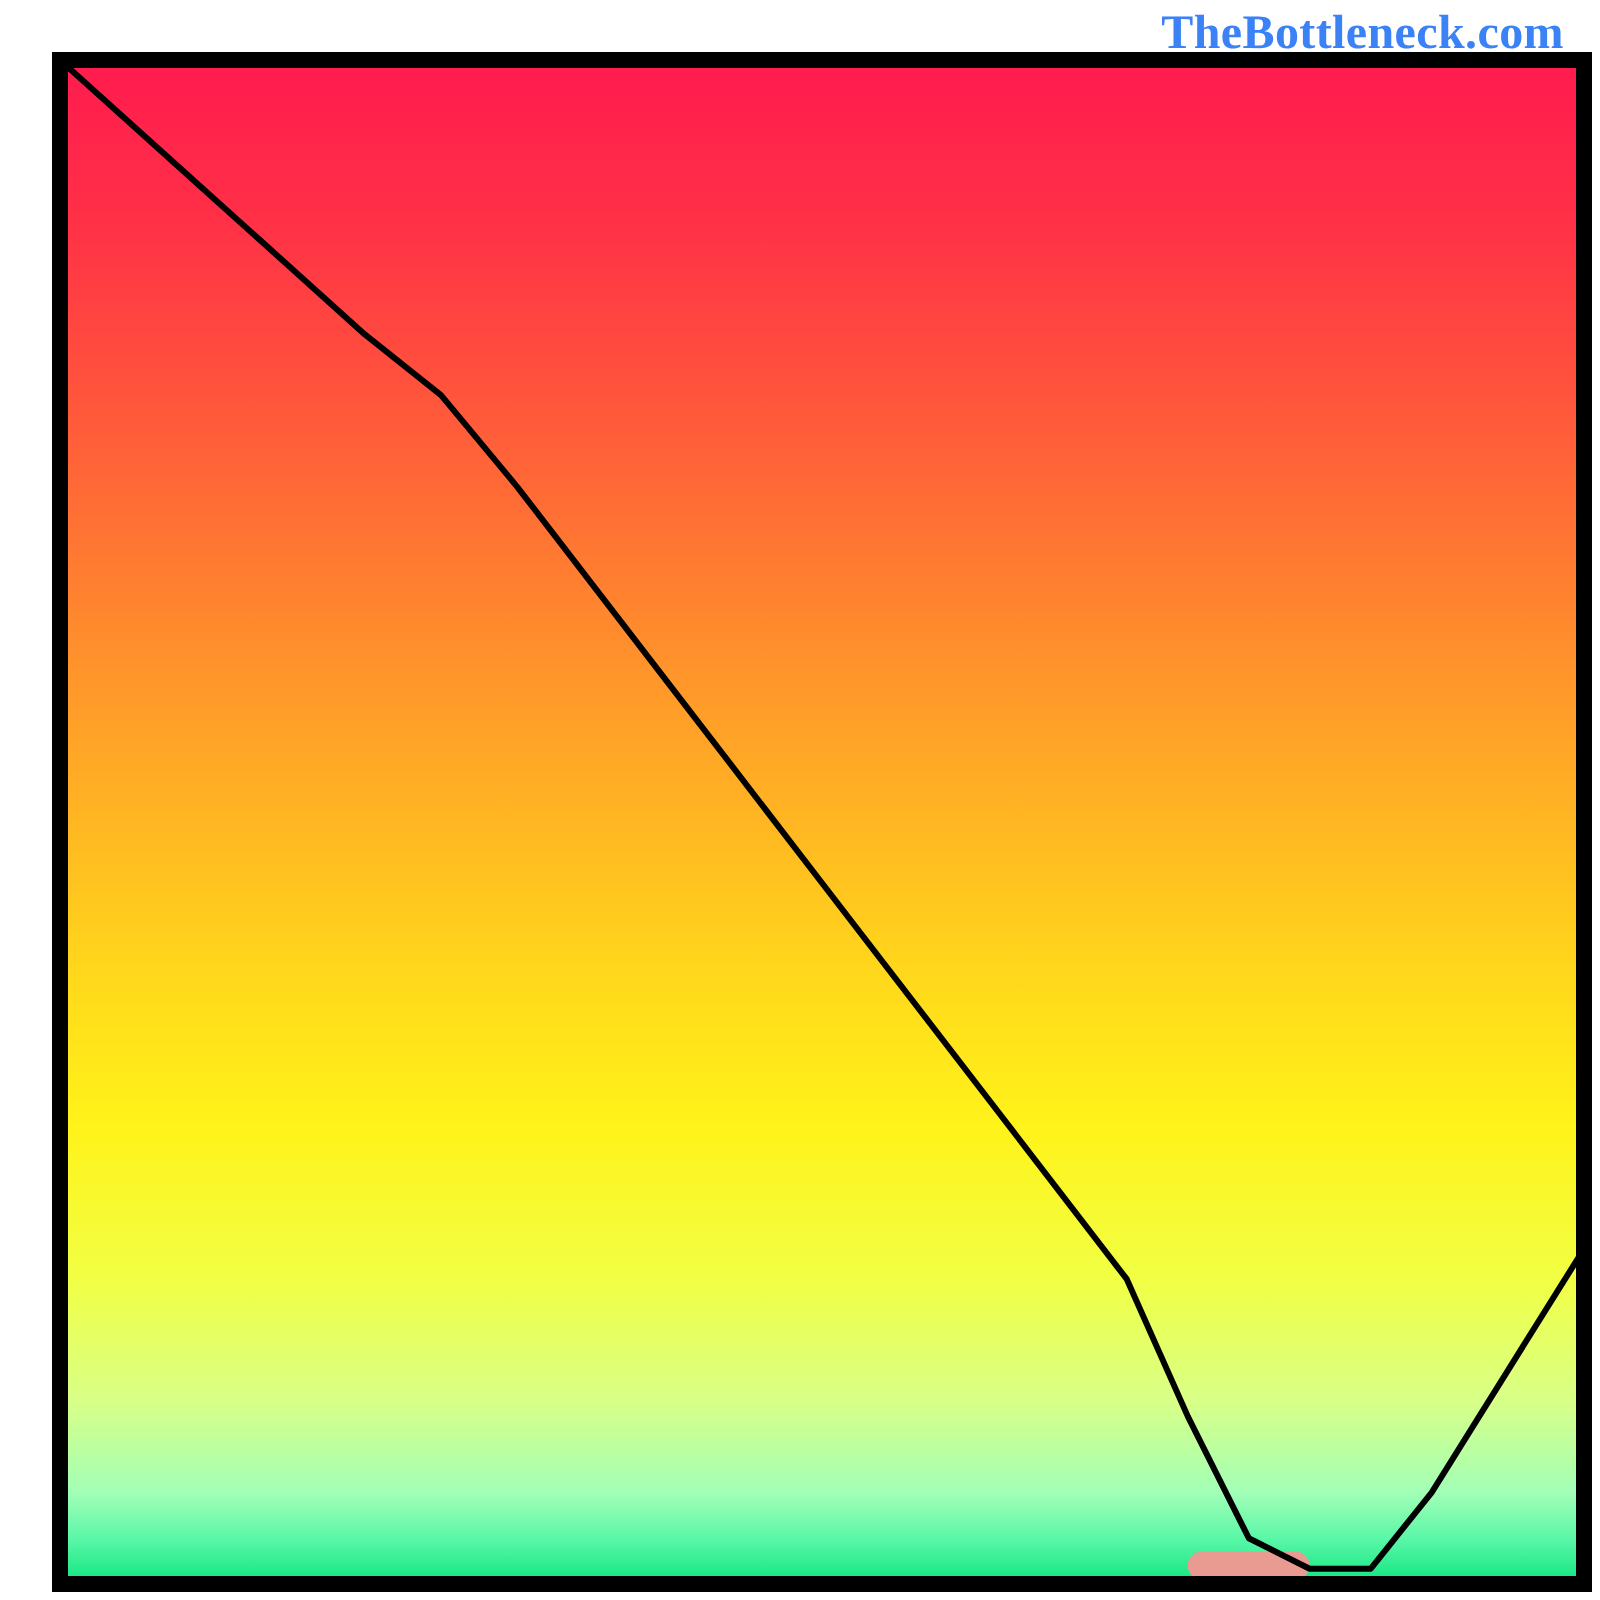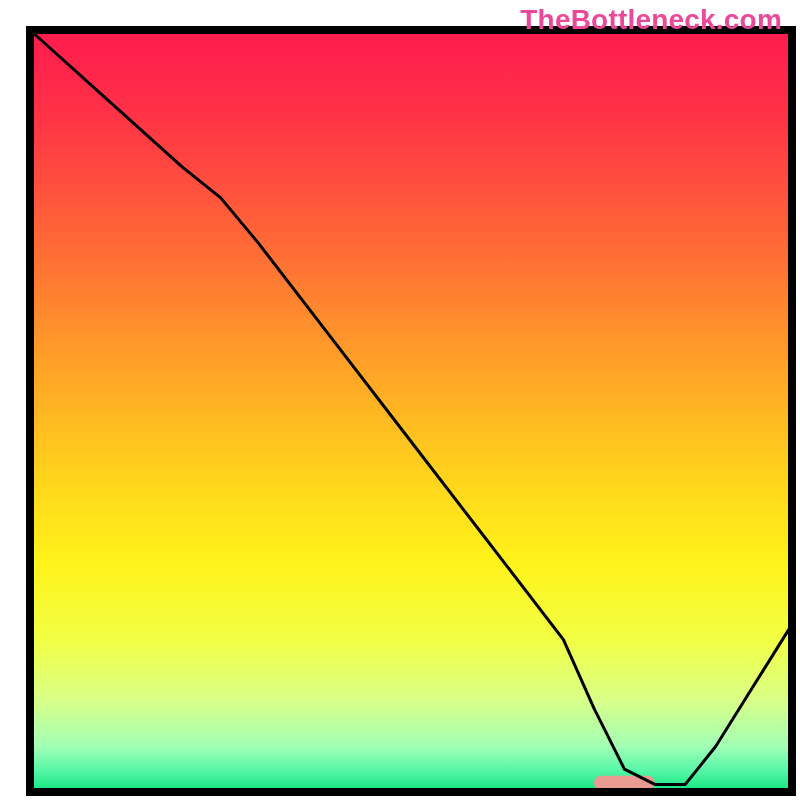--- a/index.html
+++ b/index.html
@@ -12,25 +12,26 @@
   }
   .container {
     position: relative;
     width: 800px;
     height: 800px;
   }
   .watermark {
     position: absolute;
     top: 4px;
     right: 18px;
-    font-size: 28px;
+    font-size: 24px;
     font-weight: 600;
-    color: #ec4899;
+    color: #3b82f6;
     letter-spacing: 0.2px;
     z-index: 10;
+    font-family: Liberation Serif, serif;
   }
   svg.chart {
     position: absolute;
     top: 0;
     left: 0;
     width: 800px;
     height: 800px;
     display: block;
   }
 </style>

